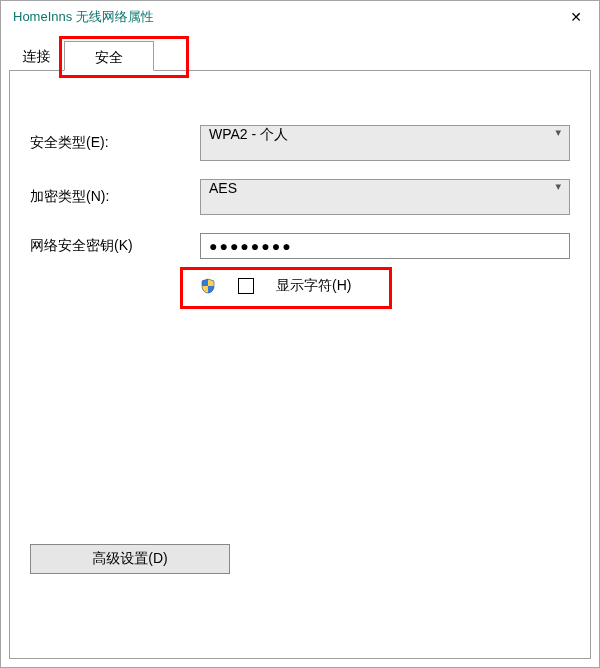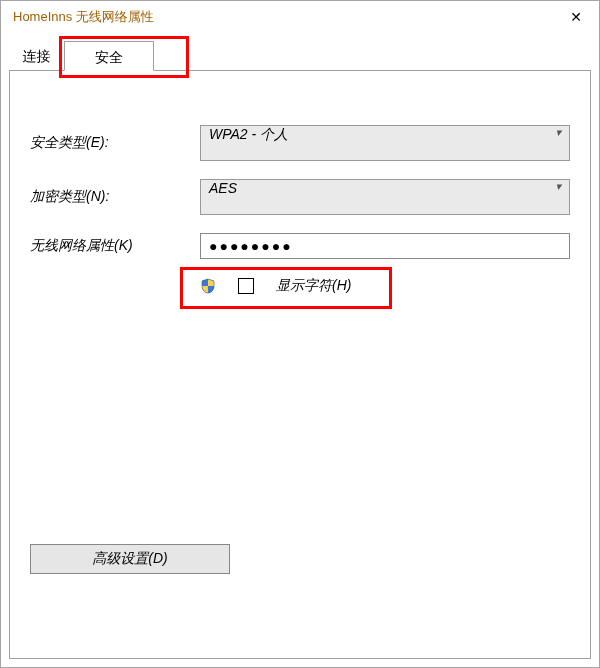--- a/index.html
+++ b/index.html
@@ -24,21 +24,21 @@
   .titlebar {
     height: 32px;
     display: flex;
     align-items: center;
     justify-content: space-between;
     padding: 0 0 0 12px;
     box-sizing: border-box;
   }
   .titlebar-title {
     font-size: 13px;
-    color: #a16207;
+    color: #0f766e;
   }
   .titlebar-close {
     width: 46px;
     height: 32px;
     display: flex;
     align-items: center;
     justify-content: center;
     font-family: Arial, sans-serif;
     font-size: 14px;
     color: #000;
@@ -81,21 +81,20 @@
   }
   .tab-page {
     position: absolute;
     left: 0; right: 0;
     top: 29px; bottom: 0;
     border: 1px solid #a0a0a0;
     background: #ffffff;
     box-sizing: border-box;
     z-index: 2;
     padding: 24px 20px 4px 20px;
-    font-style: italic;
   }
   .highlight-tab {
     position: absolute;
     left: 50px;
     top: -5px;
     width: 130px;
     height: 42px;
     border: 3px solid #ff0000;
     box-sizing: border-box;
     z-index: 5;
@@ -233,21 +232,21 @@
 
       <div class="form-row">
         <div class="form-label">加密类型(N):</div>
         <div class="combo">
           <span>AES</span>
           <span class="chev">▾</span>
         </div>
       </div>
 
       <div class="form-row">
-        <div class="form-label">无线网络属性(K)</div>
+        <div class="form-label">网络安全密钥(K)</div>
         <div class="textfield">
           <span>●●●●●●●●</span>
         </div>
       </div>
 
       <div class="checkbox-row">
         <span class="shield">
           <svg viewBox="0 0 16 16" width="16" height="16">
             <path d="M8 1 L14 3 V8 C14 12 11 15 8 15 C5 15 2 12 2 8 V3 Z" fill="#3a78d6"></path>
             <path d="M8 1 L14 3 V8 L8 8 Z" fill="#ffd24a"></path>

